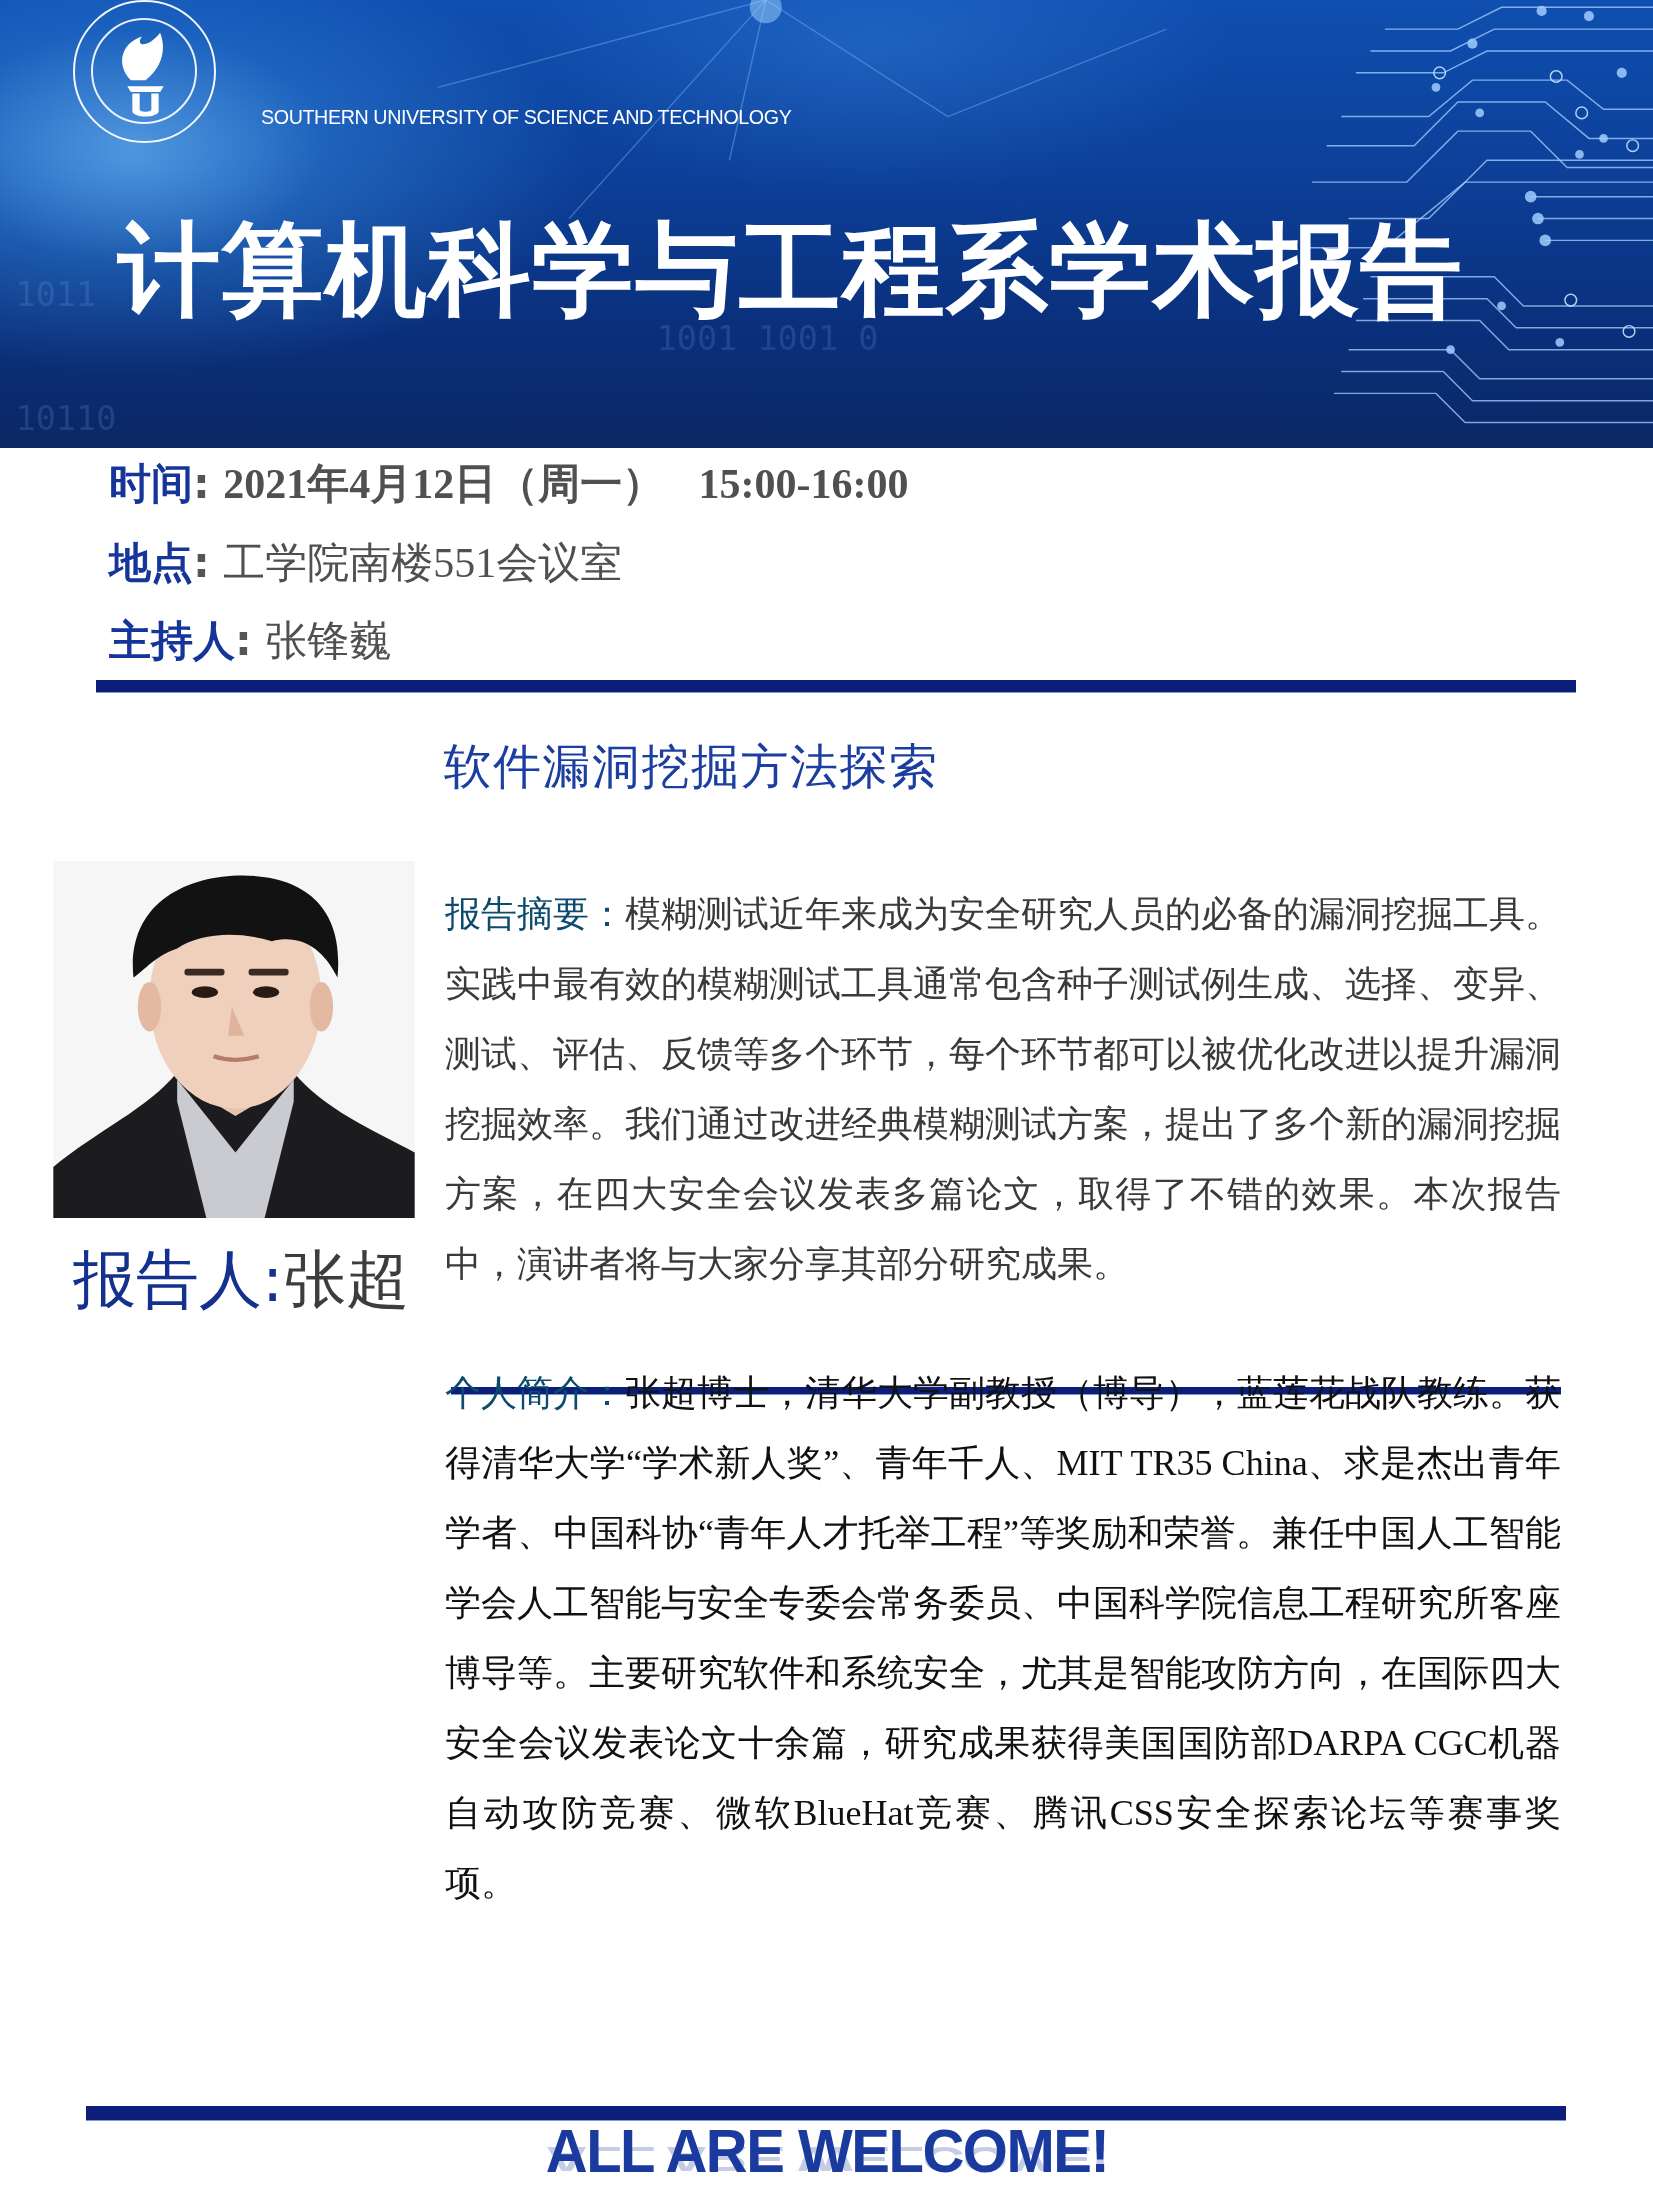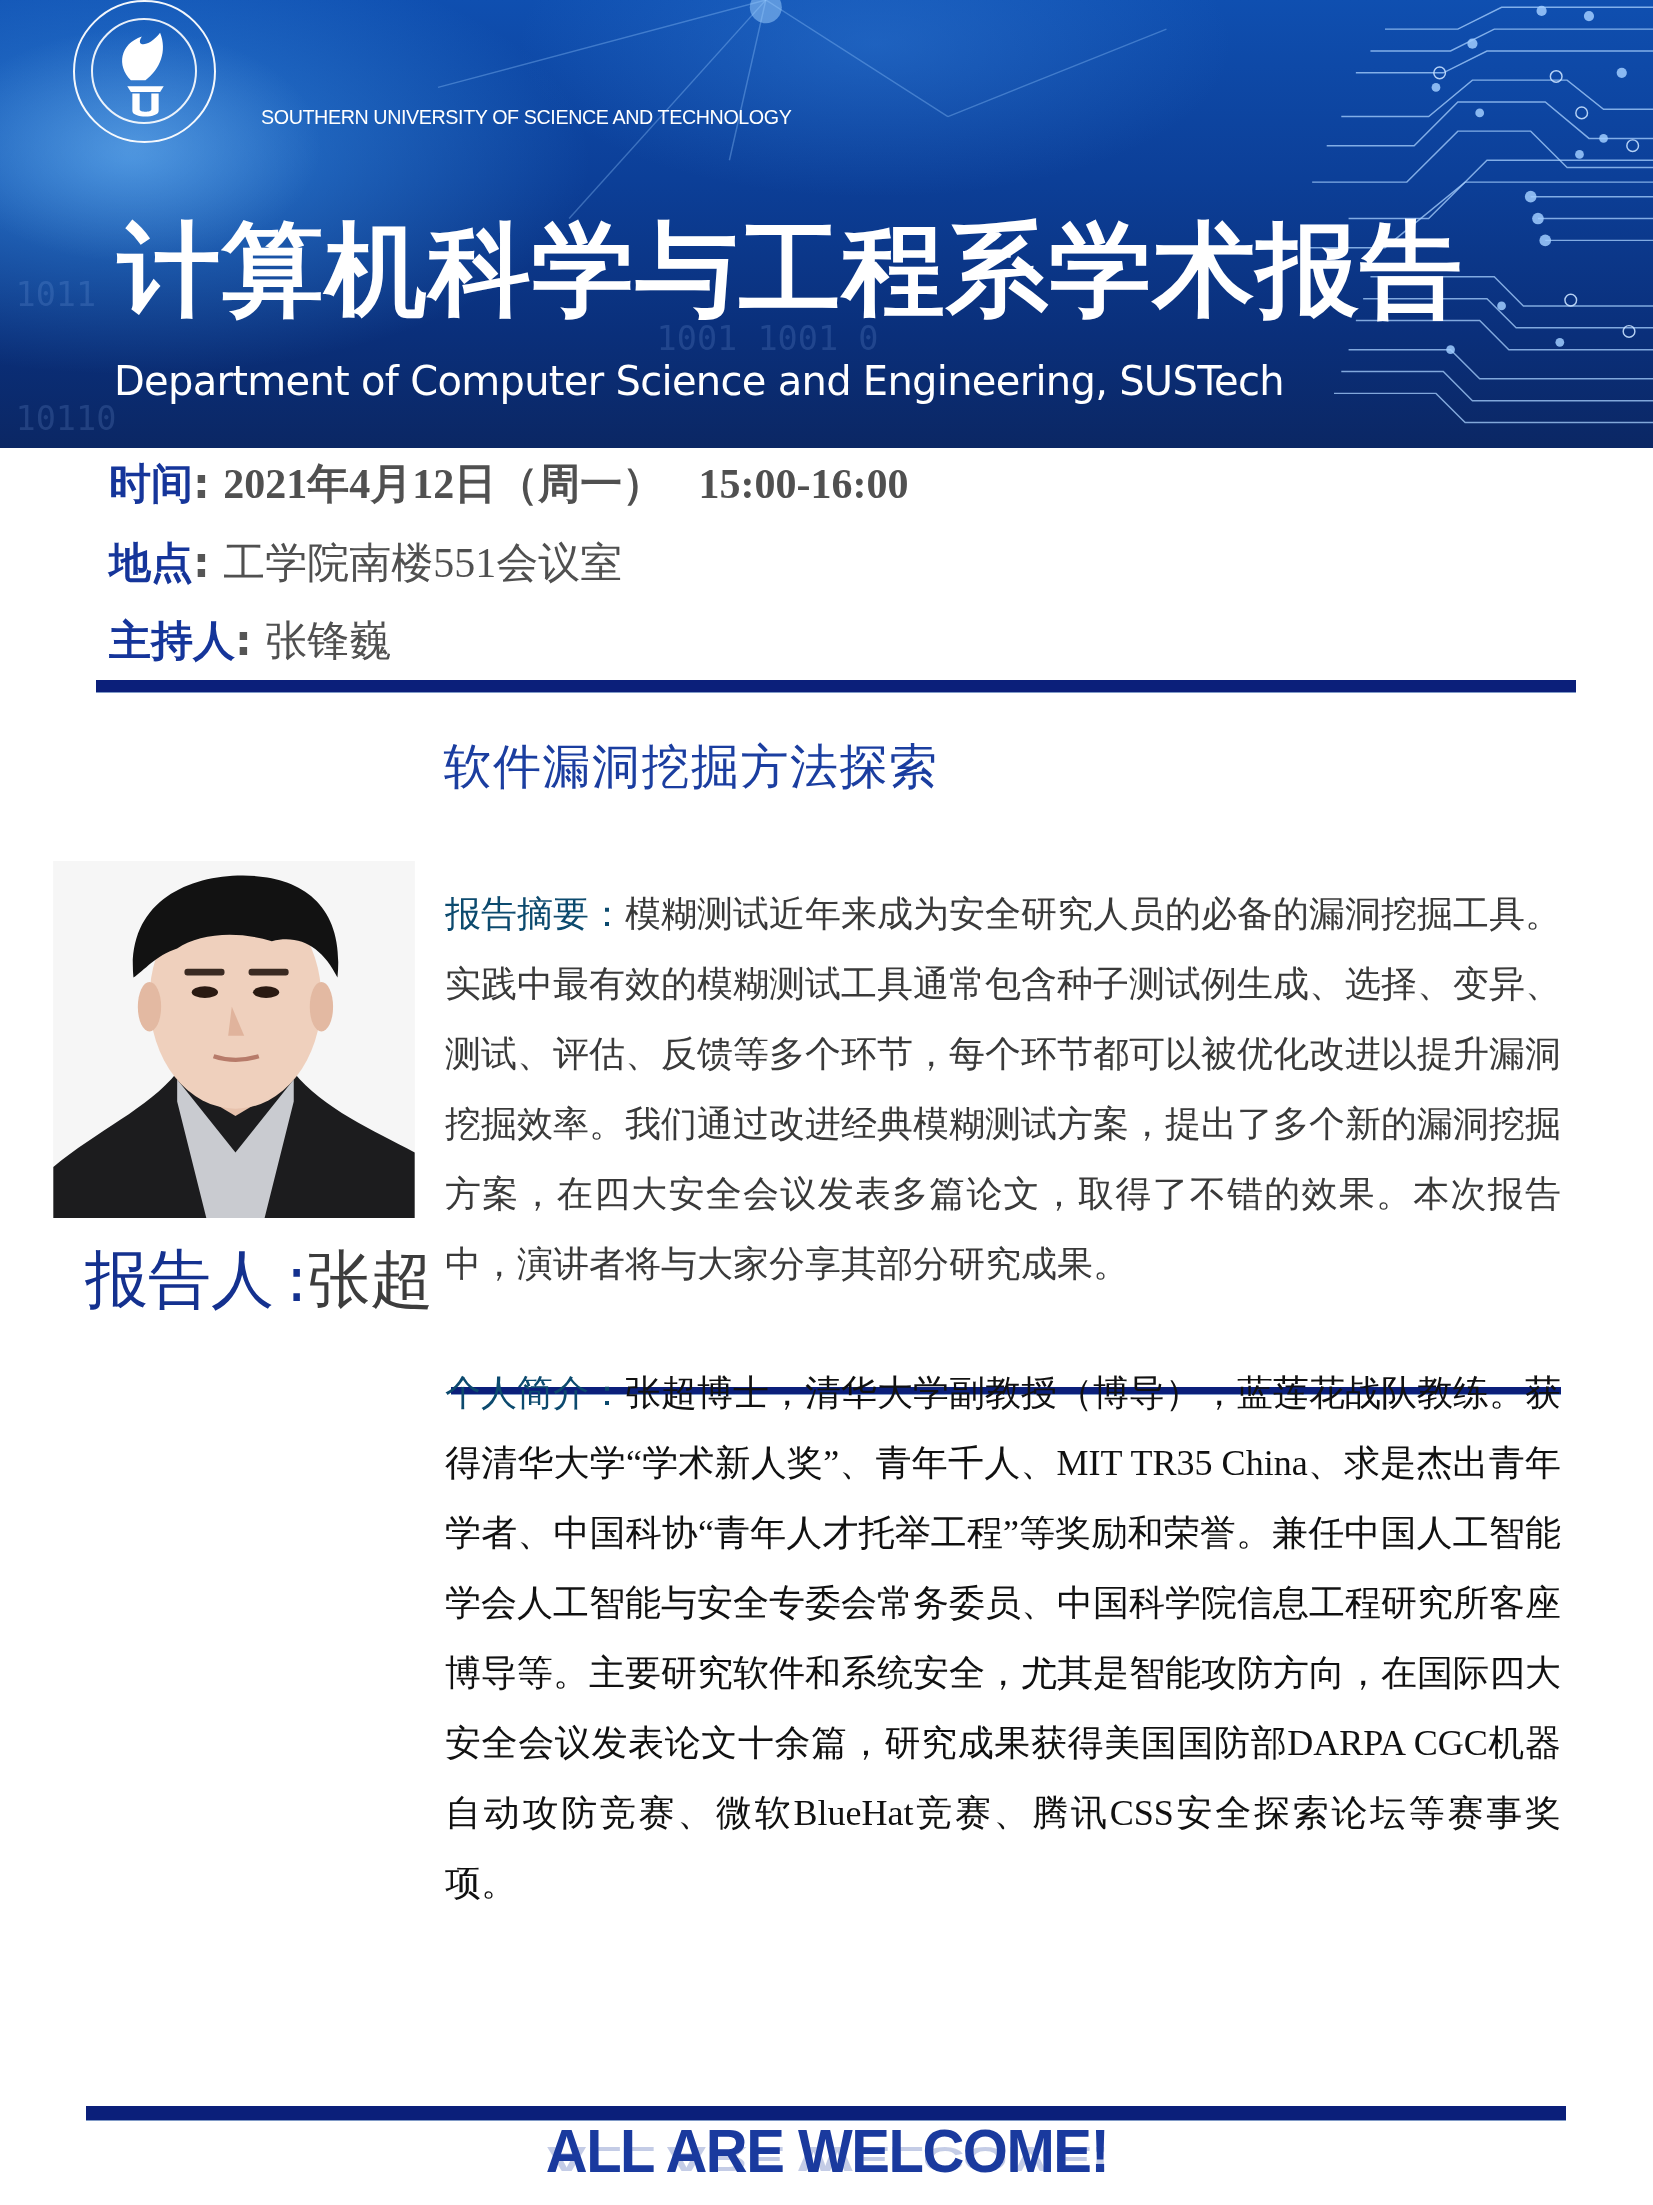--- a/index.html
+++ b/index.html
@@ -64,21 +64,21 @@
 
   
   .photo {
     left: 53px; top: 861px; width: 362px; height: 357px; overflow: hidden;
     background: #f7f7f7;
   }
   .speaker-label {
     left: 73px; top: 1240px; font-size: 63px; line-height: 80px; white-space: nowrap;
     font-family: "DejaVu Sans", sans-serif;
   }
-  .speaker-key { color: #14318f; margin-left: 12px; }
+  .speaker-key { color: #14318f; }
   .speaker-name { color: #3d3d3d; margin-top: 8px; }
 
   
   .para {
     left: 445px; width: 1116px; font-size: 36px; line-height: 70px;
     font-family: "Liberation Serif", "DejaVu Serif", serif;
     text-align: justify;
   }
   .para .para-label { color: #0c4a6e; font-weight: normal; font-family: "DejaVu Sans", sans-serif; }
   .abstract-text { color: #3a3a3a; }
@@ -174,21 +174,20 @@
   <div class="abs logo-ring"></div>
   <div class="abs logo-inner"></div>
   <svg class="abs" style="left:109px;top:29px" width="73" height="88" viewBox="0 0 100 120">
     <path d="M30 70 C10 50 15 20 45 10 C35 25 55 25 70 5 C80 30 70 55 50 70 Z" fill="#fff"></path>
     <path d="M25 78 L75 78 L70 86 L30 86 Z" fill="#fff"></path>
     <path d="M32 88 L42 88 L42 110 C42 114 58 114 58 110 L58 88 L68 88 L68 112 C68 122 32 122 32 112 Z" fill="#fff"></path>
   </svg>
 
   <div class="abs uni-en">SOUTHERN UNIVERSITY OF SCIENCE AND TECHNOLOGY</div>
   <div class="abs dept-title-cn">计算机科学与工程系学术报告</div>
-  <div class="abs dept-title-en">Department of Computer Science and Engineering, SUSTech</div>
 </div>
 
 <div class="abs info-row" style="top:457px">
   <span class="info-label">时间</span><span class="info-colon">:</span>
   <span class="info-value bold">2021年4月12日（周一）</span>
   <span class="info-value bold" style="margin-left:21px">15:00-16:00</span>
 </div>
 <div class="abs info-row" style="top:536px">
   <span class="info-label">地点</span><span class="info-colon">:</span>
   <span class="info-value">工学院南楼551会议室</span>

